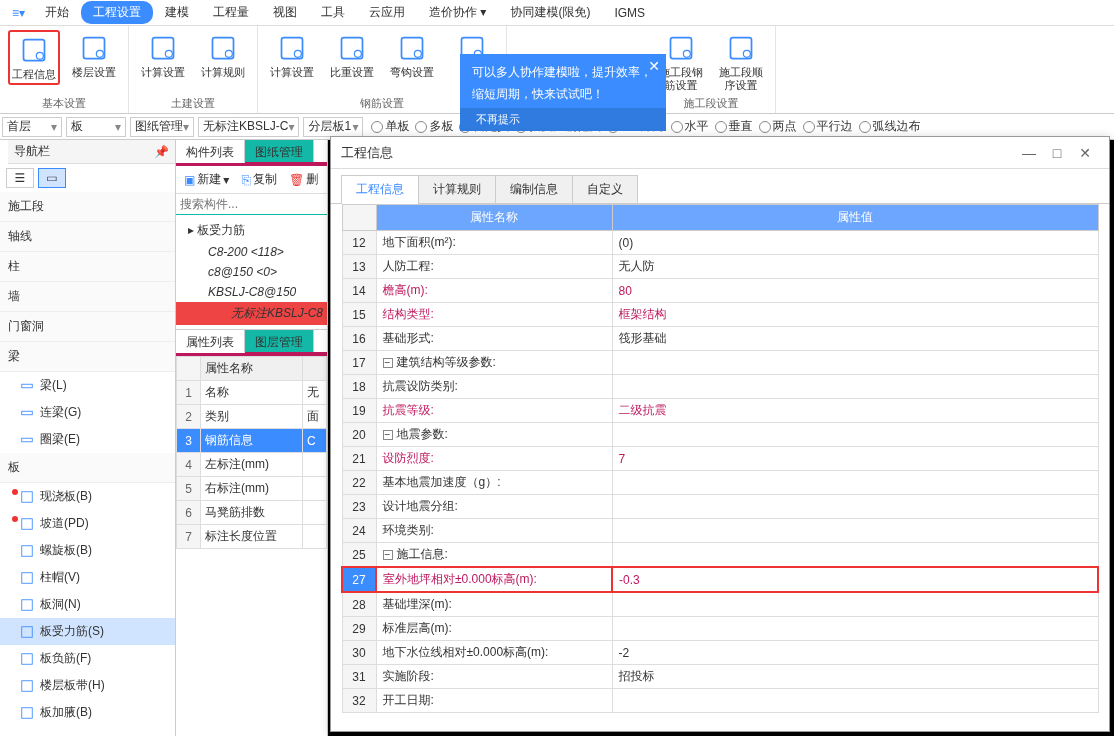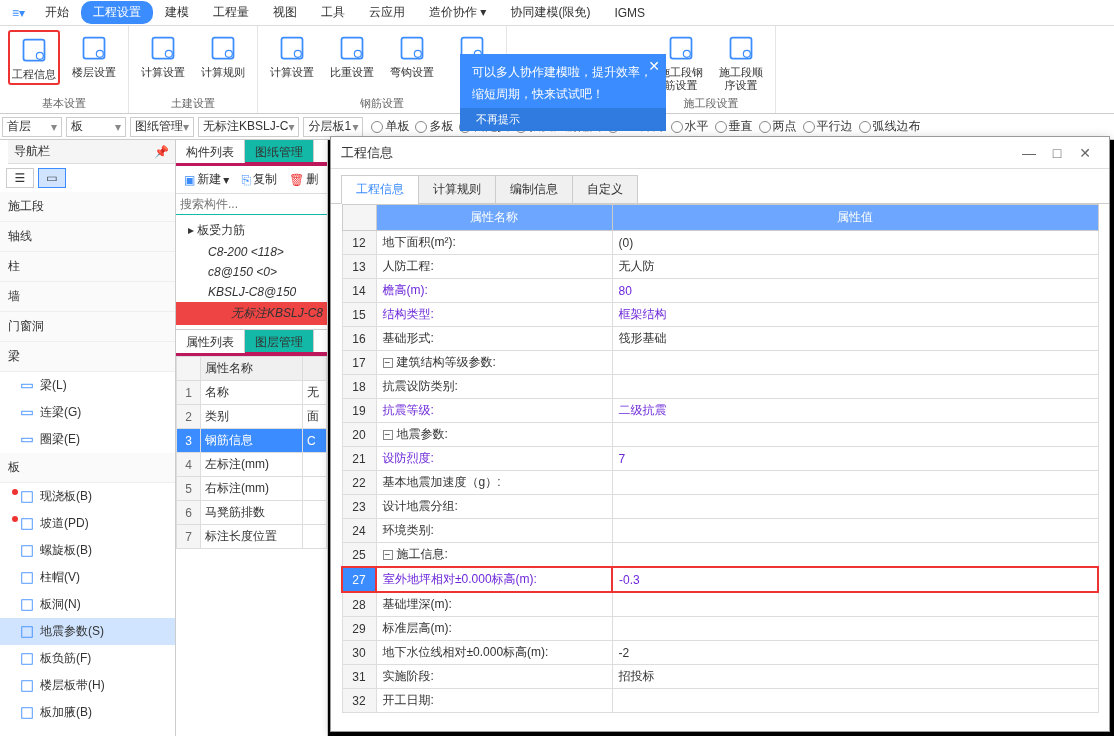--- a/index.html
+++ b/index.html
@@ -83,21 +83,21 @@
 .dialog .dtabs .dtab.active::after { content: ""; position: absolute; left: 0; right: 0; bottom: -1px; height: 1px; background: #fff; }
 .dialog .dbody { flex: 1; overflow: auto; padding: 0 10px 10px; }
 
 .infotable { border-collapse: collapse; width: 100%; font-size: 12px; }
 .infotable th { background: #6ca6ff; color: #fff; border: 1px solid #ccc; padding: 4px; font-weight: normal; }
 .infotable td { border: 1px solid #ddd; padding: 3px 6px; height: 21px; }
 .infotable .rnum { width: 34px; text-align: center; background: #f5f5f5; }
 .infotable .pname { width: 236px; }
 .infotable .indent1 { }
 .infotable .indent2 { }
-.infotable .link { color: #6d28d9; }
+.infotable .link { color: #be185d; }
 .infotable tr.hl .rnum { background: #3b8cff; color: #fff; }
 .infotable tr.hl td { border: 2px solid #e33; }
 .infotable tr.hl .pval { background: #fff; }
 .infotable .collapse { display: inline-block; width: 10px; height: 10px; border: 1px solid #888; text-align: center; line-height: 8px; margin-right: 4px; font-size: 10px; }
 
 .canvas-hint { position: absolute; left: 344px; bottom: 2px; font-size: 11px; color: #ccc; background: #000; padding: 2px 6px; z-index: 1; }
 
 </style>
 </head>
 <body>
@@ -334,21 +334,21 @@
         <div class="item">
           <svg viewBox="0 0 16 16">
             <rect x="2" y="2" width="12" height="12" fill="none" stroke="#3b8cff"></rect>
           </svg>
           <span>板洞(N)</span>
         </div>
         <div class="item selected">
           <svg viewBox="0 0 16 16">
             <rect x="2" y="2" width="12" height="12" fill="none" stroke="#3b8cff"></rect>
           </svg>
-          <span>地震参数(S)</span>
+          <span>板受力筋(S)</span>
         </div>
         <div class="item">
           <svg viewBox="0 0 16 16">
             <rect x="2" y="2" width="12" height="12" fill="none" stroke="#3b8cff"></rect>
           </svg>
           <span>板负筋(F)</span>
         </div>
         <div class="item">
           <svg viewBox="0 0 16 16">
             <rect x="2" y="2" width="12" height="12" fill="none" stroke="#3b8cff"></rect>

